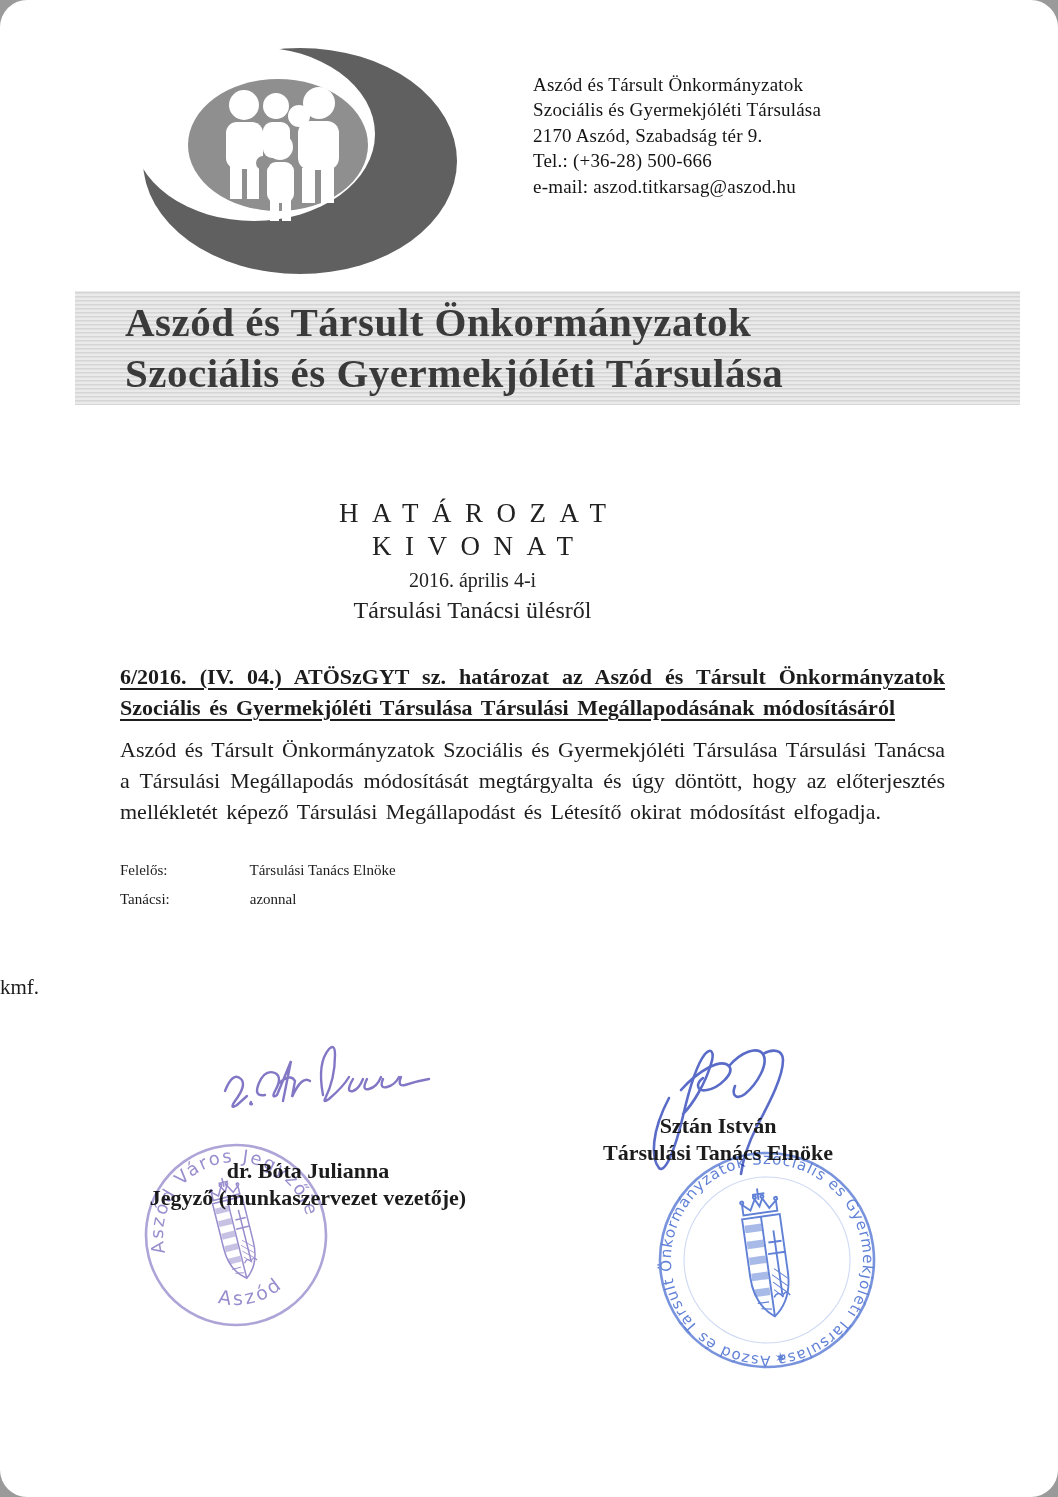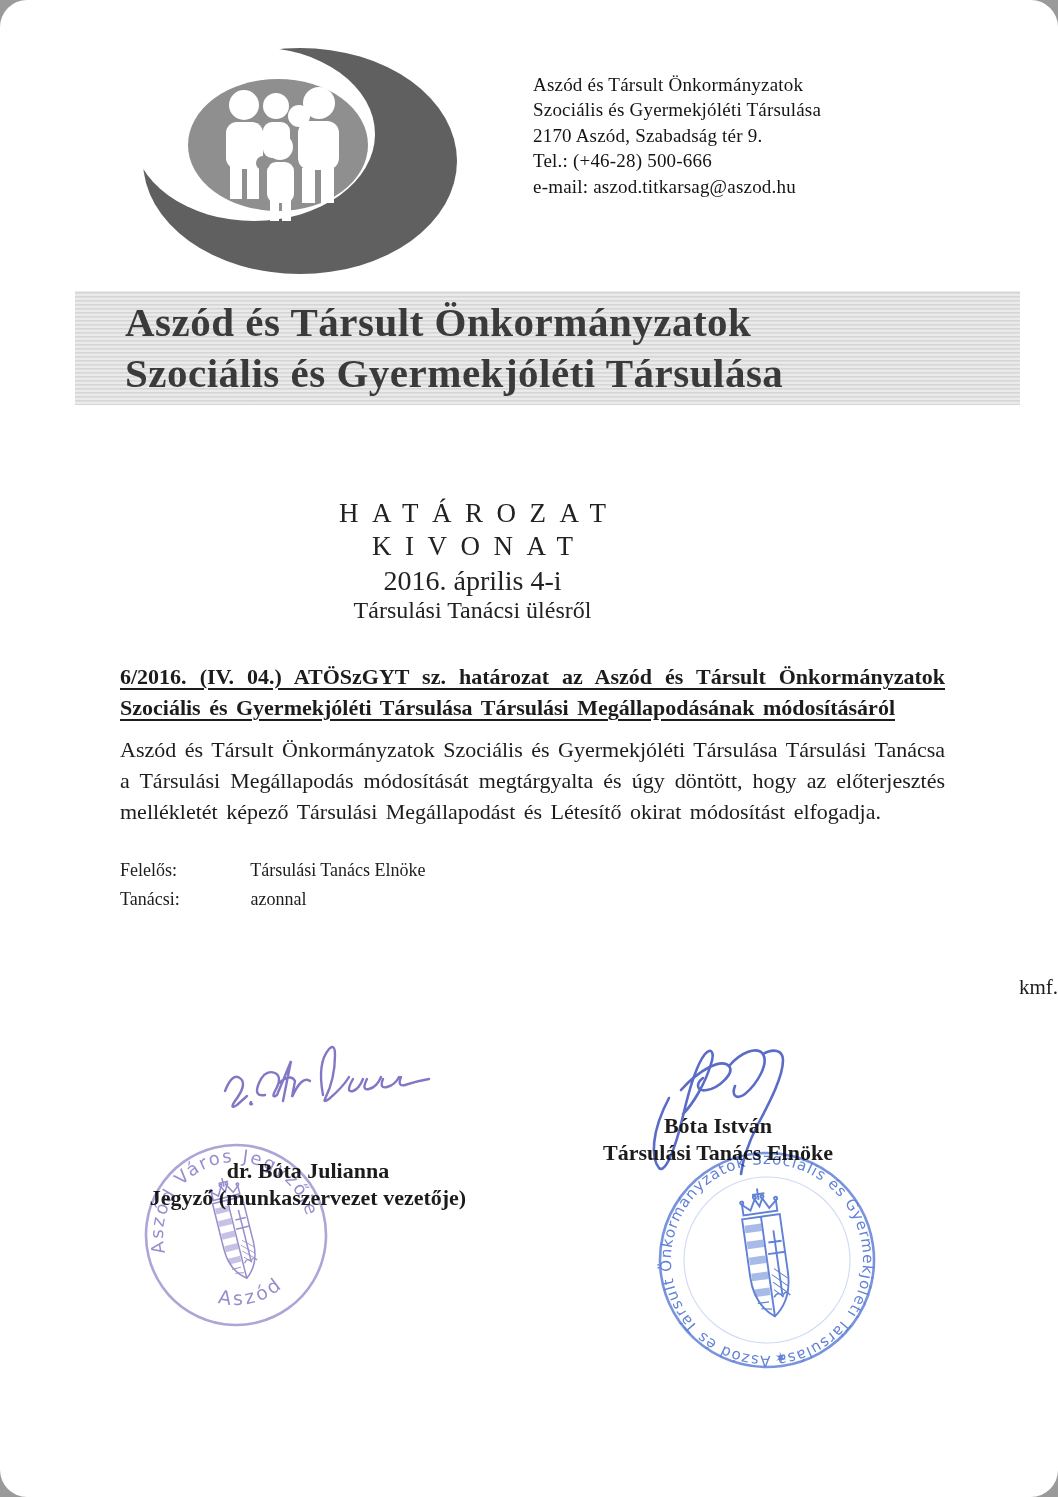--- a/index.html
+++ b/index.html
@@ -20,35 +20,35 @@
     background:
       repeating-linear-gradient(0deg, rgba(150,150,150,.18) 0 1px, rgba(255,255,255,.25) 1px 3px, rgba(190,190,190,.12) 3px 4px),
       #e3e3e3;
     color:var(--banner-text,#3a3a3a);
     font-size:41px;font-weight:bold;line-height:51px;letter-spacing:.5px;
   }
 
   
   .doc-title{left:0;top:497px;width:945px;text-align:center;color:#222;}
   .doc-title .t1,.doc-title .t2{font-size:27px;letter-spacing:.5em;padding-left:.5em;line-height:33px;}
-  .doc-title .t3{font-size:28px;line-height:31px;margin-top:2px;}
+  .doc-title .t3{font-size:20px;line-height:31px;margin-top:2px;}
   .doc-title .t4{font-size:24px;line-height:28px;}
 
   .res-heading{
     left:120px;top:661px;width:825px;font-size:22px;font-weight:bold;line-height:31px;
     text-align:justify;text-decoration:underline;text-underline-offset:4px;text-decoration-thickness:2px;
     word-spacing:3px;margin:0;
   }
   .res-body{
     left:120px;top:734px;width:825px;font-size:22px;line-height:31px;text-align:justify;
     word-spacing:3px;margin:0;
   }
-  .fields{left:120px;top:856px;font-size:18px;line-height:28.5px;}
+  .fields{left:120px;top:856px;font-size:15px;line-height:28.5px;}
   .fields .label{display:inline-block;width:126px;}
-  .kmf{left:0;top:975px;width:1058px;text-align:right;font-size:21px;}
+  .kmf{left:0;top:975px;width:1058px;text-align:left;font-size:21px;}
 
   
   .sig{text-align:center;font-weight:bold;}
   .sig .name{font-size:22px;line-height:26px;}
   .sig .role{font-size:22px;line-height:27px;}
   .sig-left{left:108px;top:1115px;width:400px;margin-top:43px;}
   .sig-right{left:543px;top:1113px;width:350px;}
   .ink{mix-blend-mode:multiply;}
 
   
@@ -113,21 +113,21 @@
       <rect x="142" y="155" width="9" height="21"></rect>
       <rect x="154" y="155" width="9" height="21"></rect>
       <circle cx="135" cy="118" r="7" fill="#8f8f8f"></circle>
     </g>
   </svg>
 
   <div class="abs contact">
     <div>Aszód és Társult Önkormányzatok</div>
     <div>Szociális és Gyermekjóléti Társulása</div>
     <div>2170 Aszód, Szabadság tér 9.</div>
-    <div>Tel.: (+46-28) 500-666</div>
+    <div>Tel.: (+36-28) 500-666</div>
     <div>e-mail: aszod.titkarsag@aszod.hu</div>
   </div>
 
   <div class="abs banner">
     <div>Aszód és Társult Önkormányzatok</div>
     <div>Szociális és Gyermekjóléti Társulása</div>
   </div>
 
   <div class="abs doc-title">
     <div class="t1">HATÁROZAT</div>
@@ -167,21 +167,21 @@
       <path d="M84 26 C96 12 112 6 118 14 C124 24 112 44 100 54 C92 60 86 56 90 46"></path>
       <path d="M118 14 C128 8 138 10 138 20 C138 36 126 60 112 86 C104 102 98 118 96 134"></path>
     </g>
   </svg>
 
   <div class="abs sig sig-left">
     <div class="name">dr. Bóta Julianna</div>
     <div class="role">Jegyző (munkaszervezet vezetője)</div>
   </div>
   <div class="abs sig sig-right">
-    <div class="name">Bóta István</div>
+    <div class="name">Sztán István</div>
     <div class="role">Társulási Tanács Elnöke</div>
   </div>
 
   <svg class="abs stamp stamp-left" style="left:140px;top:1139px" width="192" height="192" viewBox="0 0 192 192">
     <g transform="rotate(-14 96 96)">
       <circle cx="96" cy="96" r="90" fill="none" stroke="currentColor" stroke-width="2.6" opacity=".8"></circle>
       <path id="stampL-top" d="M 23 96 A 73 73 0 1 1 169 96" fill="none"></path>
       <path id="stampL-bot" d="M 26 96 A 70 70 0 0 0 166 96" fill="none"></path>
       <text font-size="18" letter-spacing="2" fill="currentColor">
         <textPath href="#stampL-top" startOffset="50%" text-anchor="middle">Aszód Város Jegyzője</textPath>

